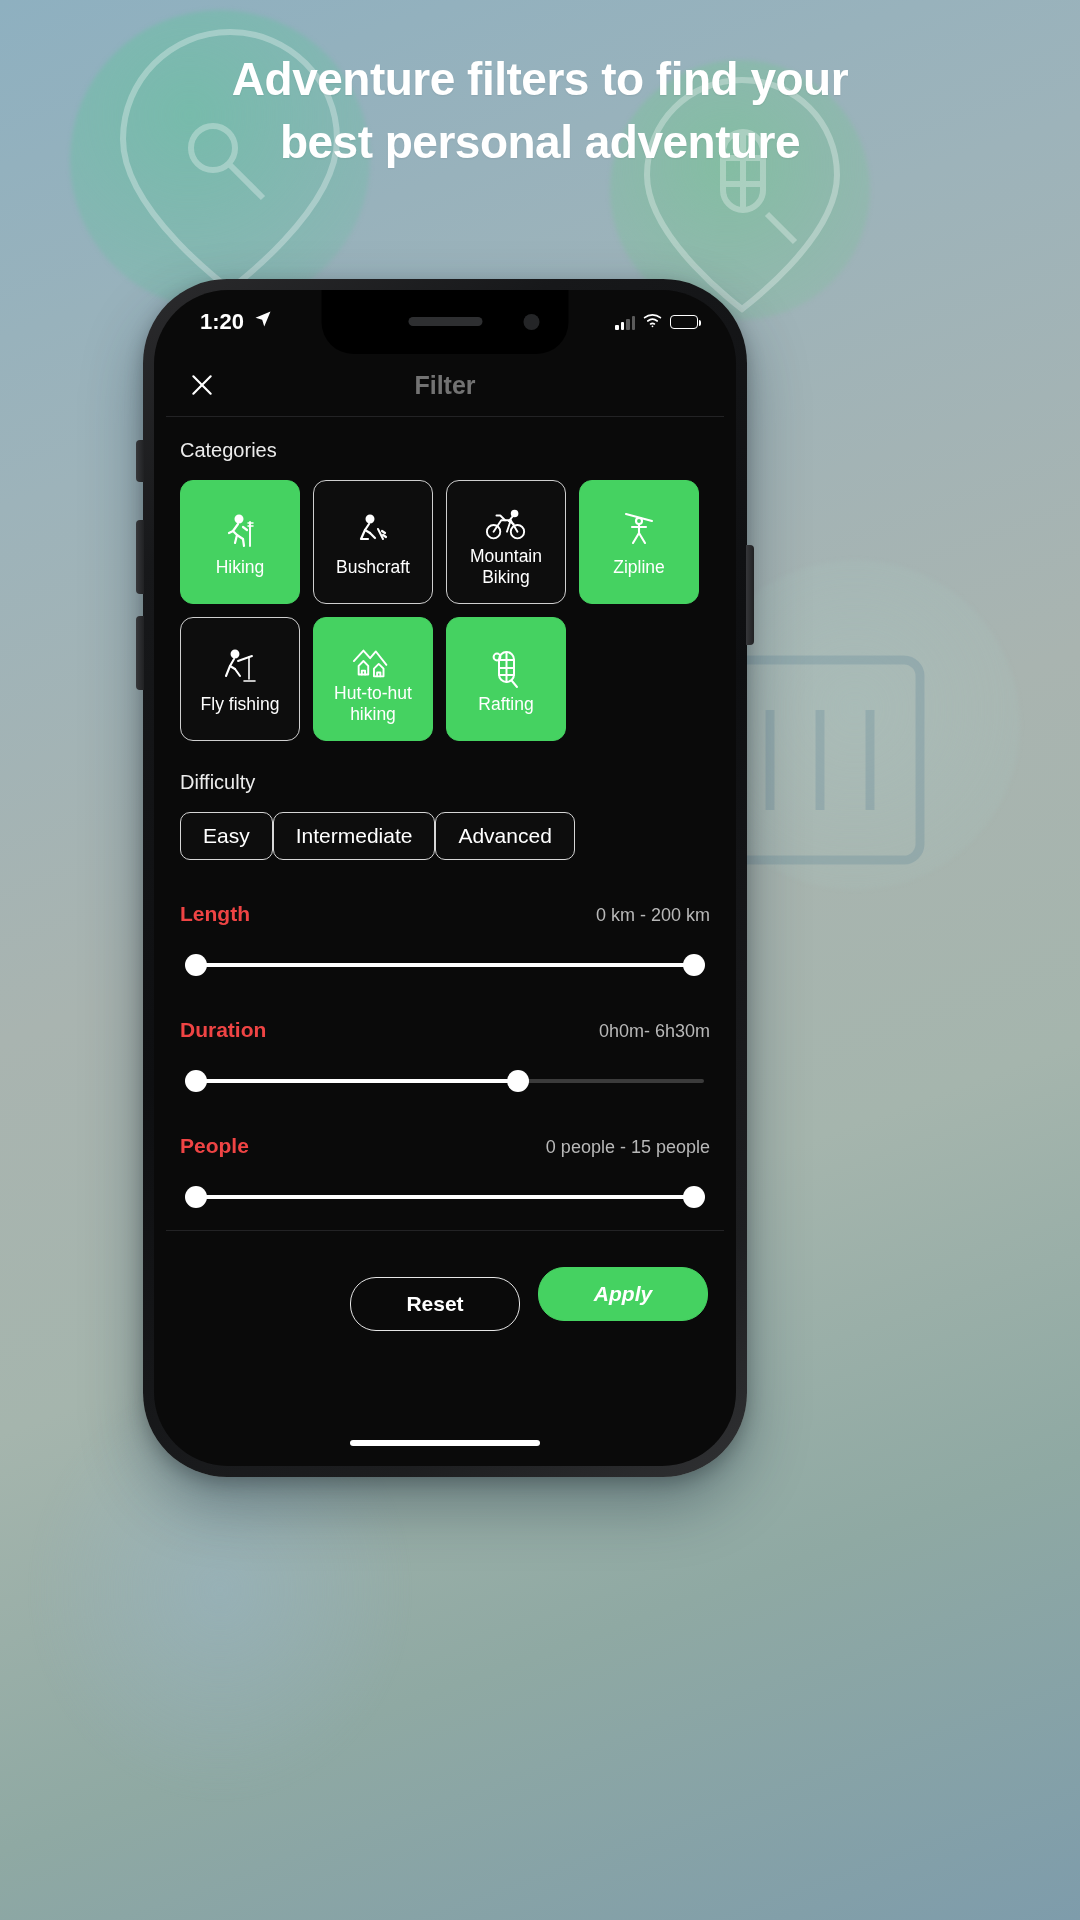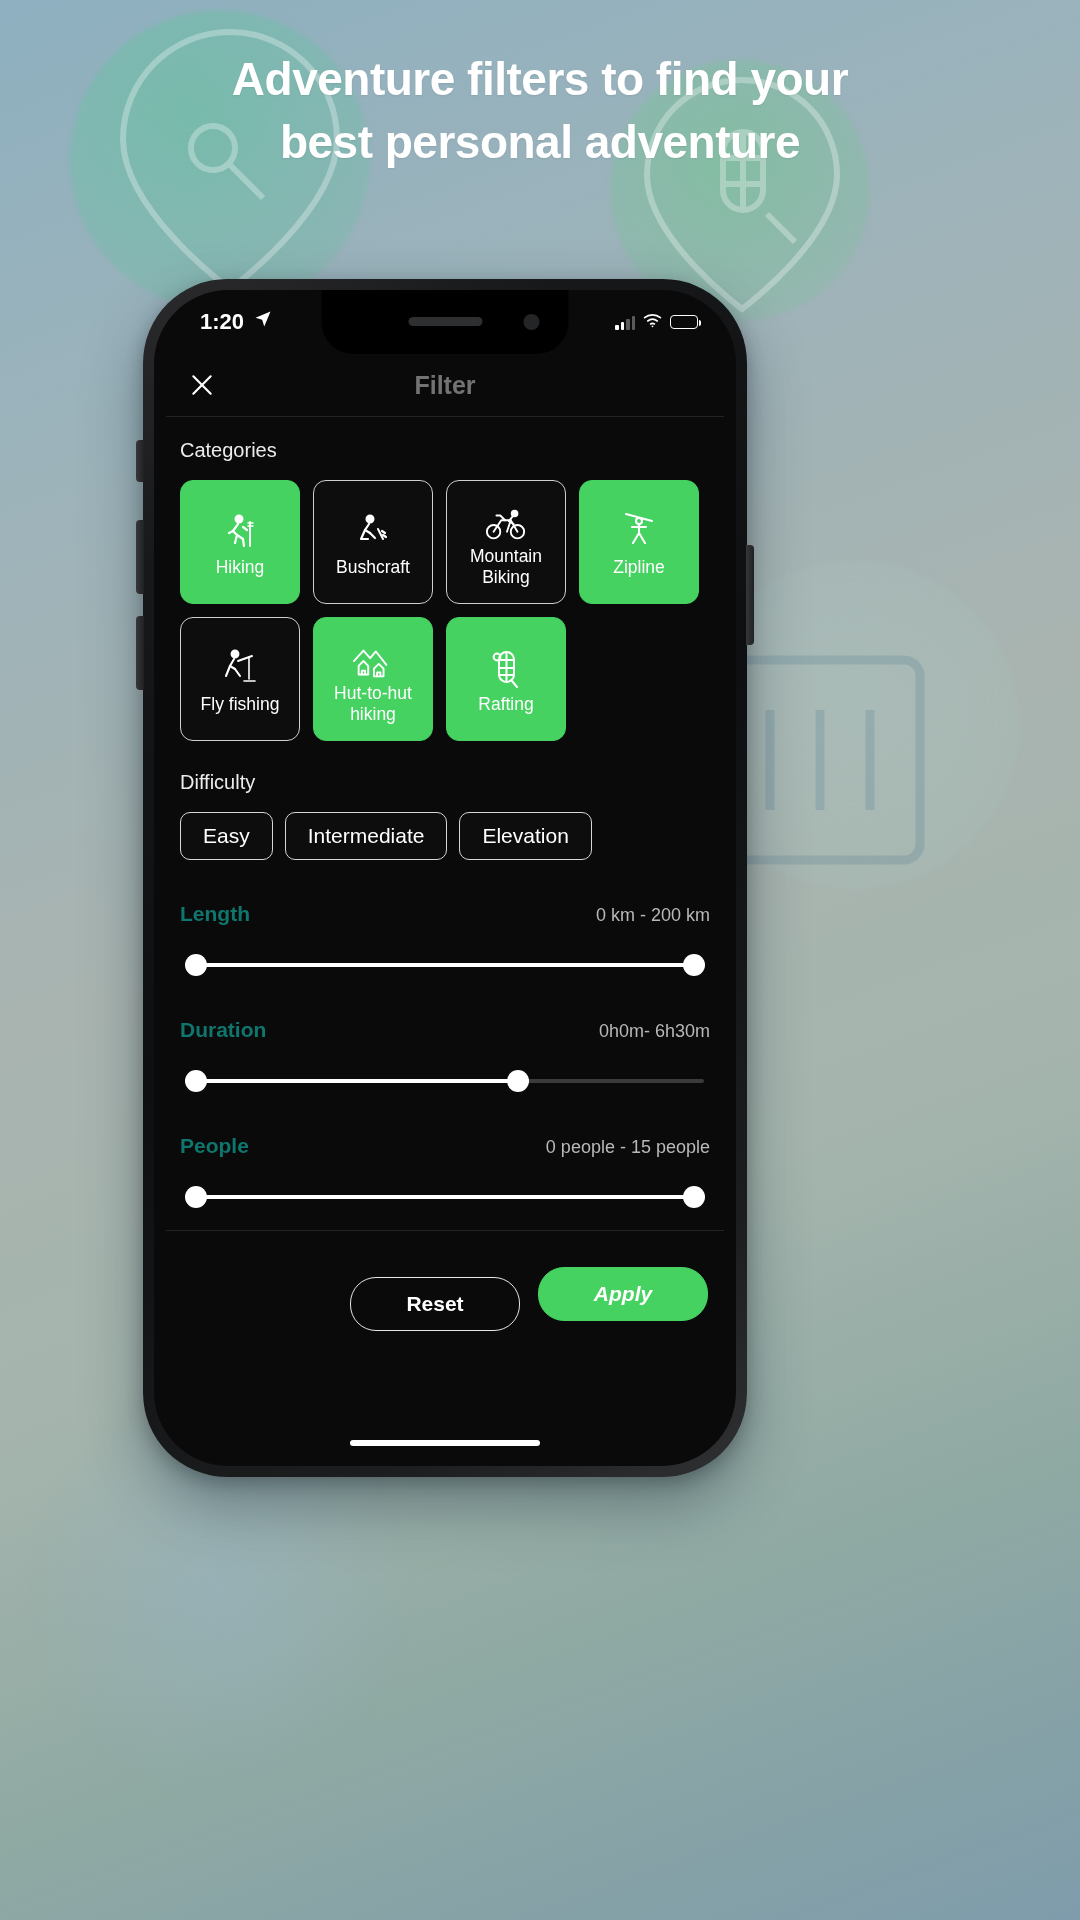--- a/index.html
+++ b/index.html
@@ -150,39 +150,39 @@
   .cat.on  { background:#45d261; border:1.6px solid #45d261; }
   .cat .ic { height:46px; display:flex; align-items:flex-end; justify-content:center; }
   .cat .ic svg { display:block; }
   .cat .lbl {
     font-size:17.5px; line-height:1.18; text-align:center; color:#fff;
     padding:0 4px; font-weight:400;
   }
 
   
   #difficulty-wrap { margin-top:30px; }
-  .diff-row { display:flex; gap:12px; }
+  .diff-row { display:flex; }
   .diff {
     border:1.4px solid #d6d6d6;
     border-radius:10px;
     padding:11px 22px;
     font-size:21px;
     color:#fff;
     background:#0d0d0d;
     cursor:pointer;
     white-space:nowrap;
   }
 
   
   .slider-block { margin-top:42px; }
   .slider-head {
     display:flex; align-items:baseline; justify-content:space-between;
     margin-bottom:28px;
   }
-  .slider-head .name { font-size:21px; font-weight:600; color:#0f766e; }
+  .slider-head .name { font-size:21px; font-weight:600; color:#ef4444; }
   .slider-head .val  { font-size:18px; color:#b8b8b8; }
   .track-wrap { position:relative; height:22px; margin:0 6px; }
   .track-bg {
     position:absolute; left:0; right:0; top:9px; height:4px;
     background:#3b3b3b; border-radius:2px;
   }
   .track-fill {
     position:absolute; top:9px; height:4px;
     background:#fff; border-radius:2px;
   }
@@ -409,21 +409,21 @@
         </div>
 
       </div>
     </div>
 
     <div id="difficulty-wrap">
       <div class="section-label">Difficulty</div>
       <div class="diff-row">
         <div class="diff">Easy</div>
         <div class="diff">Intermediate</div>
-        <div class="diff">Elevation</div>
+        <div class="diff">Advanced</div>
       </div>
     </div>
 
     <div class="slider-block">
       <div class="slider-head">
         <span class="name">Length</span>
         <span class="val">0 km - 200 km</span>
       </div>
       <div class="track-wrap">
         <div class="track-bg"></div>

